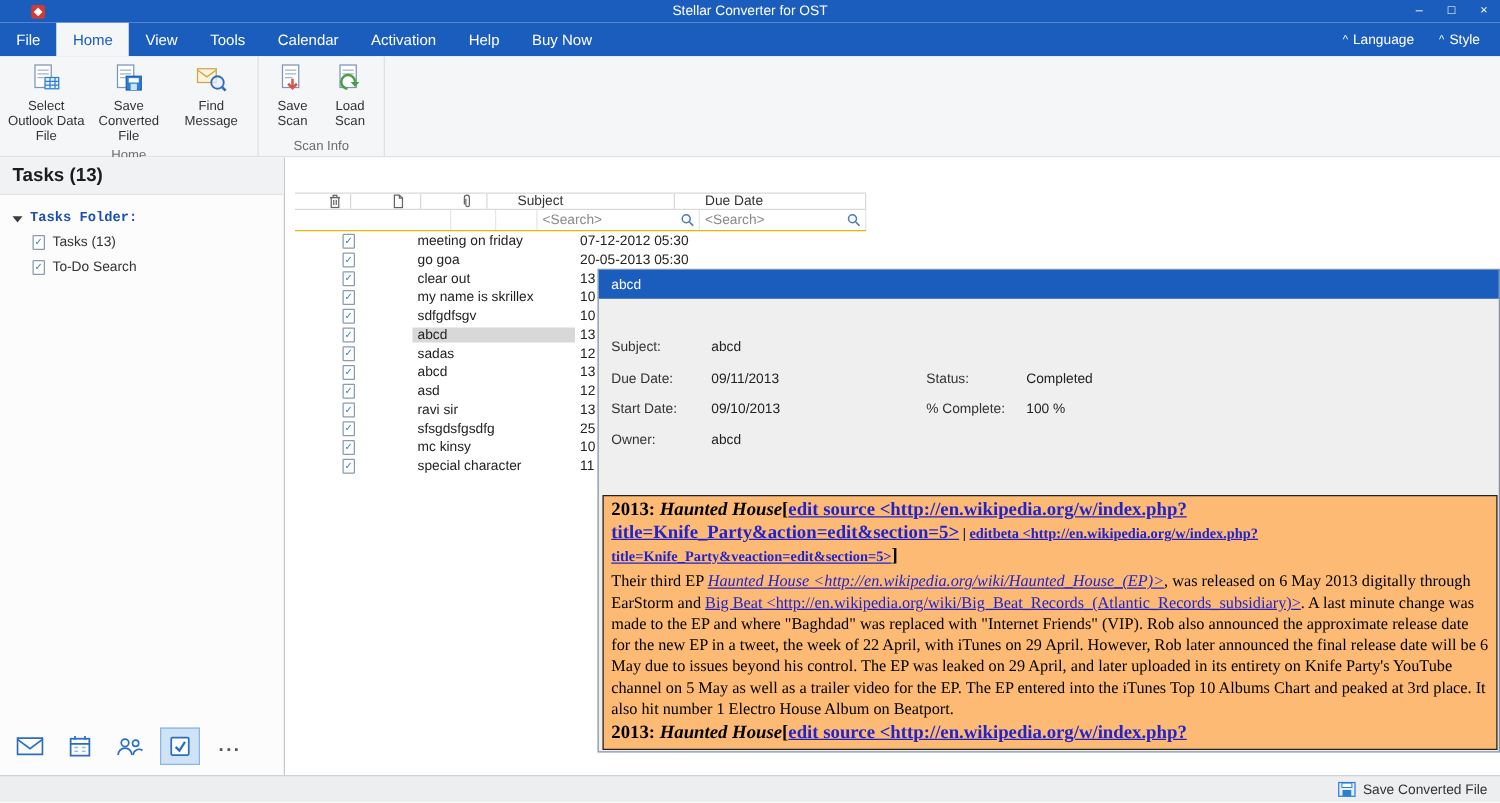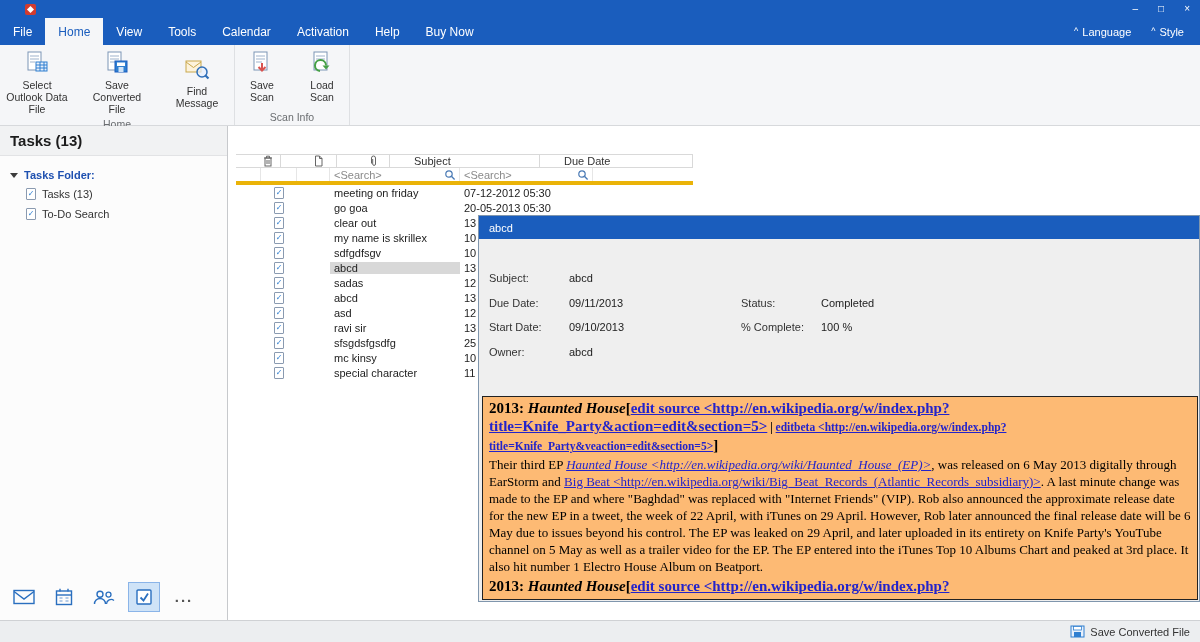--- a/index.html
+++ b/index.html
@@ -19,47 +19,47 @@
   
   .menubar { height:27px; background:#1a5dbd; display:flex; align-items:stretch; color:#fff; font-size:12px; }
   .tab { padding:0 13px; display:flex; align-items:center; }
   .tab.active { background:#f5f6f8; color:#1a5dbd; }
   .menubar-right { margin-left:auto; display:flex; gap:20px; padding-right:16px; align-items:center; font-size:11px; }
   .menubar-right .mitem { display:flex; align-items:center; gap:4px; }
   .caret { font-size:9px; position:relative; top:-1px; }
   
   .ribbon { height:81px; background:#f5f6f8; border-bottom:1px solid #d7d9dc; display:flex; }
   .ribbon-group { display:flex; flex-direction:column; padding:3px 5px 0 5px; border-right:1px solid #dee0e3; }
-  .ribbon-btns { display:flex; gap:16px;align-items:center; }
+  .ribbon-btns { display:flex; gap:2px; }
   .ribbon-btn { width:64px; display:flex; flex-direction:column; align-items:center; text-align:center; font-size:10.5px; color:#333; line-height:12px; padding-top:2px; }
   .ribbon-btn.narrow { width:44px; }
   .ribbon-btn .ricon { width:26px; height:26px; margin-bottom:3px; }
   .group-label { margin-top:auto; text-align:center; font-size:10.5px; color:#6a6d70; padding:3px 0 2px; }
   
   .content { position:absolute; top:126px; left:0; right:0; bottom:22px; display:flex; background:#fff; }
   .sidebar { width:228px; border-right:1px solid #c7c9cc; background:#fcfcfc; position:relative; }
   .sidebar-header { height:30px; display:flex; align-items:center; padding-left:10px; font-size:15px; font-weight:bold; color:#1c1c1c; background:#f1f2f3; border-bottom:1px solid #e2e3e5; }
   .tree { padding:10px 0 0 10px; font-size:11px; color:#333; }
-  .tree-root { color:#1e50b0; font-weight:bold; display:flex; align-items:center; gap:6px; padding:3px 0; }
+  .tree-root { color:#1e50b0; font-weight:bold; display:flex; align-items:center; gap:6px; padding:3px 0;font-family:Liberation Mono, monospace; }
   .tri { width:0; height:0; border-left:4px solid transparent; border-right:4px solid transparent; border-top:5px solid #3c3c3c; }
   .tree-item { display:flex; align-items:center; gap:6px; padding:4px 0 4px 16px; }
   .task-ico { display:inline-block; width:10px; height:12px; background:#fff; border:1px solid #8a9ab0; border-radius:1px; font-size:8px; line-height:10px; color:#2f7fd0; text-align:center; flex:none; }
   .sidebar-footer { position:absolute; bottom:8px; left:8px; display:flex; align-items:center; gap:8px; }
   .footer-ico { width:32px; height:30px; display:flex; align-items:center; justify-content:center; border:1px solid transparent; }
   .footer-ico.selected { background:#cfe3f7; border:1px solid #8ab4e8; }
   .more-dots { font-size:15px; font-weight:bold; color:#555; letter-spacing:2px; line-height:10px; }
   
   .main { flex:1; position:relative; background:#fff; }
   .tasklist { position:absolute; top:28px; left:8px; font-size:11px; color:#222; }
   .thead, .search-row, .trow { display:flex; }
   .c1{width:25px;} .c2{width:36px;} .c3{width:33px;} .c4{width:130px;} .c5{width:133px;}
   .thead { height:14px; border-top:1px solid #d9d9d9; border-bottom:1px solid #d9d9d9; color:#333; }
   .thead > div { border-right:1px solid #d9d9d9; display:flex; align-items:center; padding-left:4px;margin-left:20px; }
   .thead .icon-cell { justify-content:center; padding-left:0; }
-  .search-row { height:17px; border-bottom:4px solid #eab308; }
+  .search-row { height:17px; border-bottom:1px solid #eab308;justify-content:flex-end; }
   .search-row > div { border-right:1px solid #e6e6e6; }
   .search-cell { display:flex; align-items:center; justify-content:space-between; padding:0 3px 0 4px; color:#8a8a8a; }
   .trow { height:15px; align-items:center; }
   .trow .c2 { display:flex; justify-content:center; }
   .trow .c4 { padding-left:4px; overflow:hidden; white-space:nowrap; }
   .trow .c5 { padding-left:4px; overflow:hidden; white-space:nowrap; }
   .trow .c4.sel { background:#d8d8d8; }
   
   .dialog { position:absolute; left:478px; top:215px; width:722px; height:387px; background:#efefef; border:1px solid #8096ad; z-index:10; }
   .dialog-titlebar { height:23px; background:#1a5dbd; color:#fff; font-size:11px; display:flex; align-items:center; padding-left:10px; }
@@ -78,20 +78,21 @@
   .seg.sm { font-size:11.5px; }
   
   .statusbar { position:absolute; bottom:0; left:0; right:0; height:22px; background:#eceef0; border-top:1px solid #cfd1d4; display:flex; align-items:center; justify-content:flex-end; gap:5px; padding-right:10px; font-size:11px; color:#333; }
   svg { display:block; }
 </style>
 </head>
 <body>
 
 <div class="titlebar">
   <div class="app-logo"></div>
+  <div class="titlebar-title">Stellar Converter for OST</div>
   <div class="win-controls">
     <span>–</span>
     <span>□</span>
     <span>×</span>
   </div>
 </div>
 
 <div class="menubar">
   <div class="tab">File</div>
   <div class="tab active">Home</div>

